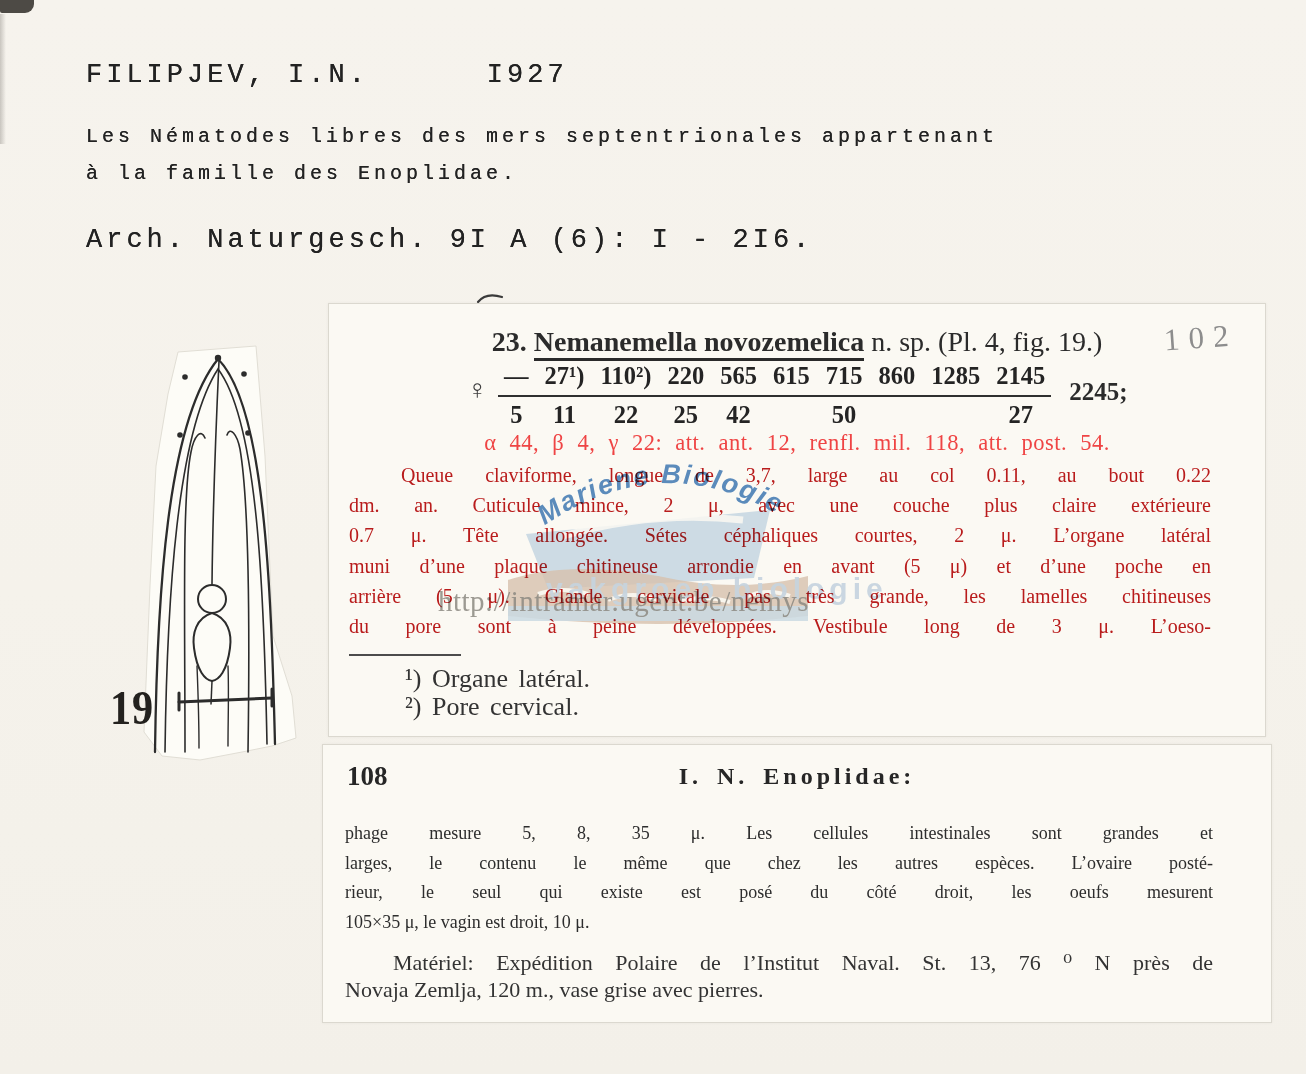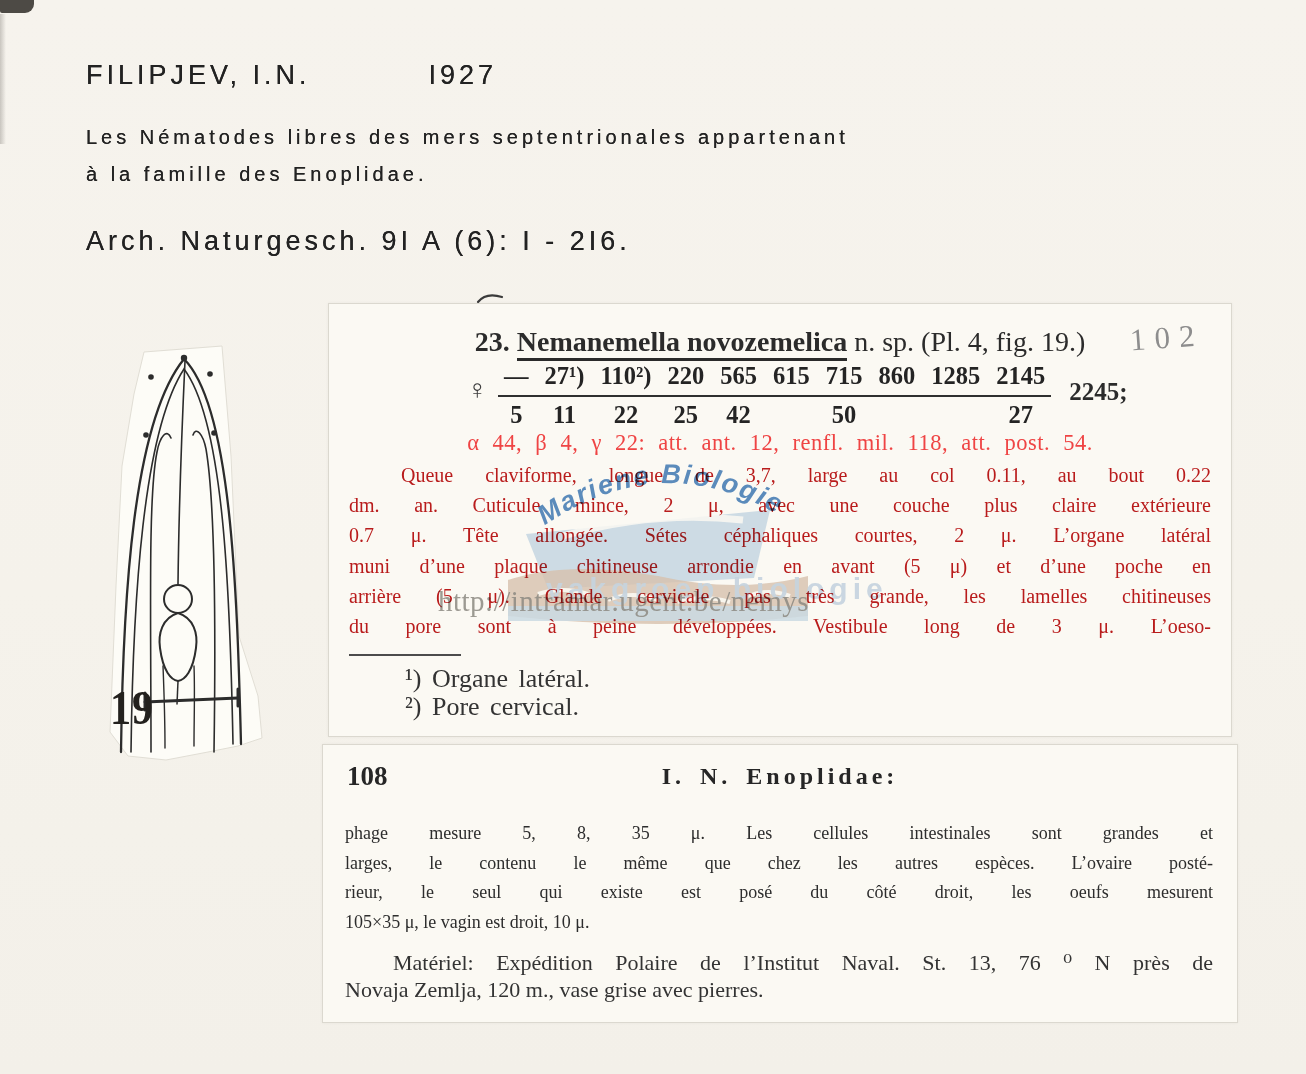--- a/index.html
+++ b/index.html
@@ -6,21 +6,21 @@
   .page{
     position:relative; width:1306px; height:1074px; overflow:hidden;
     background:linear-gradient(180deg,#f6f3ed 0%,#f5f2eb 55%,#f3f0e9 100%);
     font-family:"Liberation Serif","DejaVu Serif",serif; color:#2b2b2b;
   }
   
   .corner-blob{position:absolute;left:0;top:0;width:34px;height:13px;background:#2f2b27;border-radius:0 0 9px 2px;opacity:.85;}
   .edge-shade{position:absolute;left:0;top:14px;width:6px;height:130px;background:linear-gradient(90deg,rgba(40,35,30,.22),rgba(40,35,30,0));}
   .pen-tick{position:absolute;}
   
-  .tw{font-family:Liberation Sans, sans-serif;color:#222;text-shadow:0 0 .4px #333;}
+  .tw{font-family:Liberation Mono, monospace;color:#222;text-shadow:0 0 .4px #333;}
   .hdr{position:absolute;left:86px;top:60px;}
   .hdr-line1{font-size:27px;letter-spacing:4px;}
   .hdr-year{display:inline-block;margin-left:118px;}
   .hdr-title{margin-top:28px;font-size:20px;letter-spacing:4px;line-height:37px;}
   .hdr-journal{margin-top:33px;font-size:27px;letter-spacing:4px;}
   
   .figure-wrap{position:absolute;left:88px;top:336px;width:238px;height:434px;}
   .figure-wrap svg{display:block;}
   .fig-label{position:absolute;left:22px;top:344px;font-size:48px;font-weight:bold;color:#23211e;letter-spacing:1px;transform:scaleX(.88);transform-origin:left;}
   
@@ -53,21 +53,21 @@
   .c2-para{position:absolute;left:22px;top:74px;width:868px;font-size:18px;line-height:29.5px;color:#2d2d2d;}
   .jlast .pline{text-align:justify;text-align-last:justify;}
   .jlast .pline:last-child{text-align-last:left;}
   .c2-material{position:absolute;left:22px;top:204px;width:868px;font-size:22px;line-height:27px;color:#333;}
   .c2-material .pline:first-child{text-indent:48px;}
   
   .watermark{position:absolute;left:430px;top:444px;width:490px;height:195px;pointer-events:none;mix-blend-mode:multiply;z-index:6;}
   .wm-svg{position:absolute;left:78px;top:14px;}
   .wm-group{position:absolute;left:116px;top:128px;font-family:"Liberation Sans","DejaVu Sans",sans-serif;font-size:30px;letter-spacing:5px;color:#c9d9ea;font-weight:bold;opacity:.9;}
   .wm-url{position:absolute;left:8px;top:141px;font-family:"Liberation Serif","DejaVu Serif",serif;font-size:29px;color:#8f8d88;opacity:.85;letter-spacing:.5px;white-space:nowrap;text-align:center;}
-  .z1{z-index:1;}
+  .z1{z-index:1;padding-left:34px;}
 </style>
 </head>
 <body>
 
 <div class="page">
 
   <div class="corner-blob"></div>
   <div class="edge-shade"></div>
   <svg class="pen-tick" style="left:476px;top:290px;" width="30" height="16">
     <path d="M2,12 Q10,2 26,7" stroke="#3a3a3a" stroke-width="2.2" fill="none" stroke-linecap="round"></path>

